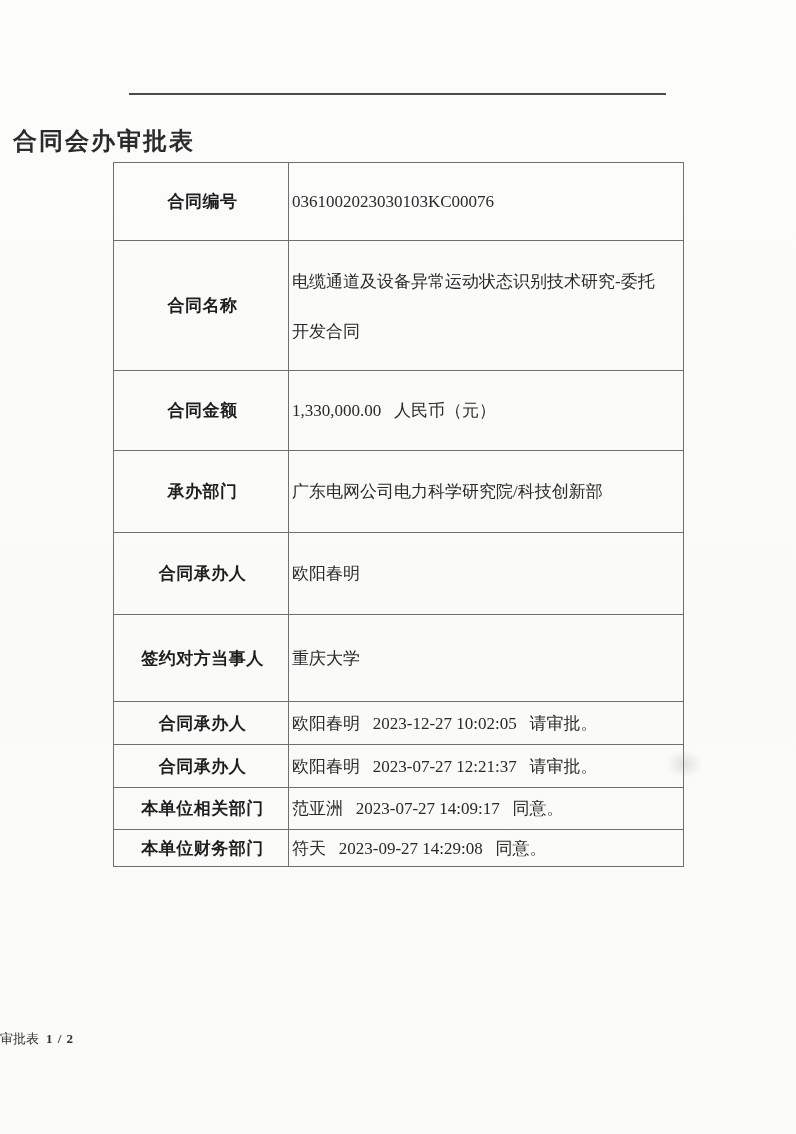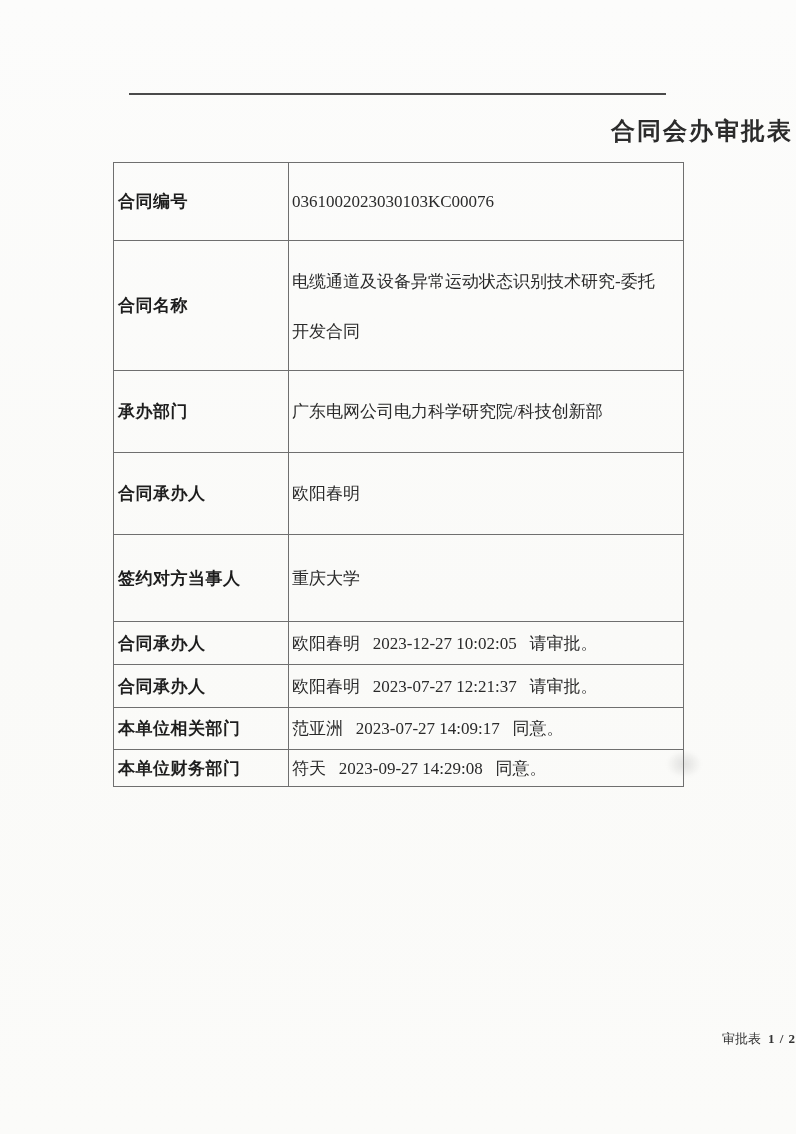--- a/index.html
+++ b/index.html
@@ -23,42 +23,42 @@
     top: 93px;
     width: 537px;
     height: 2px;
     background: #4b4b4b;
   }
   .doc-title {
     position: absolute;
     left: 0;
     right: 0;
     top: 112px;
-    margin: 3px;
-    text-align: right;
+    margin: 13px;
+    text-align: left;
     font-size: 24px;
     font-weight: 600;
     letter-spacing: 2px;
     color: #2b2b2b;
   }
   table.approval-table {
     position: absolute;
     left: 113px;
     top: 162px;
     width: 570px;
     border-collapse: collapse;
     table-layout: fixed;
   }
   table.approval-table td {
     border: 1px solid #6f6f6f;
     vertical-align: middle;
     overflow: hidden;
   }
   td.cell-label {
-    text-align: left;
+    text-align: center;
     font-weight: bold;
     font-size: 17px;
     letter-spacing: 0.5px;
     color: #1d1d1d;
     padding: 0 1px 0 4px;
     font-family: "Liberation Sans", "DejaVu Sans", sans-serif;
   }
   td.cell-value {
     text-align: left;
     font-size: 17px;
@@ -68,23 +68,23 @@
     word-break: break-all;
     line-height: 1.55;
     font-family: "Liberation Serif", "DejaVu Serif", serif;
   }
   tr.row-tall td.cell-value {
     line-height: 50px;
   }
   .doc-footer {
     position: absolute;
     left: 0;
-    right: 0;
+    right: 8px;
     top: 1030px;
-    text-align: right;
+    text-align: left;
     font-size: 13px;
     color: #333;
     font-family: "Liberation Serif", "DejaVu Serif", serif;
   }
   .doc-footer .pg {
     font-weight: bold;
     margin-left: 7px;
     letter-spacing: 1px;
   }
   .smudge {
@@ -113,20 +113,24 @@
     </colgroup>
     <tbody>
       <tr style="height:78px">
         <td class="cell-label">合同编号</td>
         <td class="cell-value">0361002023030103KC00076</td>
       </tr>
       <tr class="row-tall" style="height:130px">
         <td class="cell-label">合同名称</td>
         <td class="cell-value">电缆通道及设备异常运动状态识别技术研究-委托开发合同</td>
       </tr>
+      <tr style="height:80px">
+        <td class="cell-label">合同金额</td>
+        <td class="cell-value">1,330,000.00   人民币（元）</td>
+      </tr>
       <tr style="height:82px">
         <td class="cell-label">承办部门</td>
         <td class="cell-value">广东电网公司电力科学研究院/科技创新部</td>
       </tr>
       <tr style="height:82px">
         <td class="cell-label">合同承办人</td>
         <td class="cell-value">欧阳春明</td>
       </tr>
       <tr style="height:87px">
         <td class="cell-label">签约对方当事人</td>

